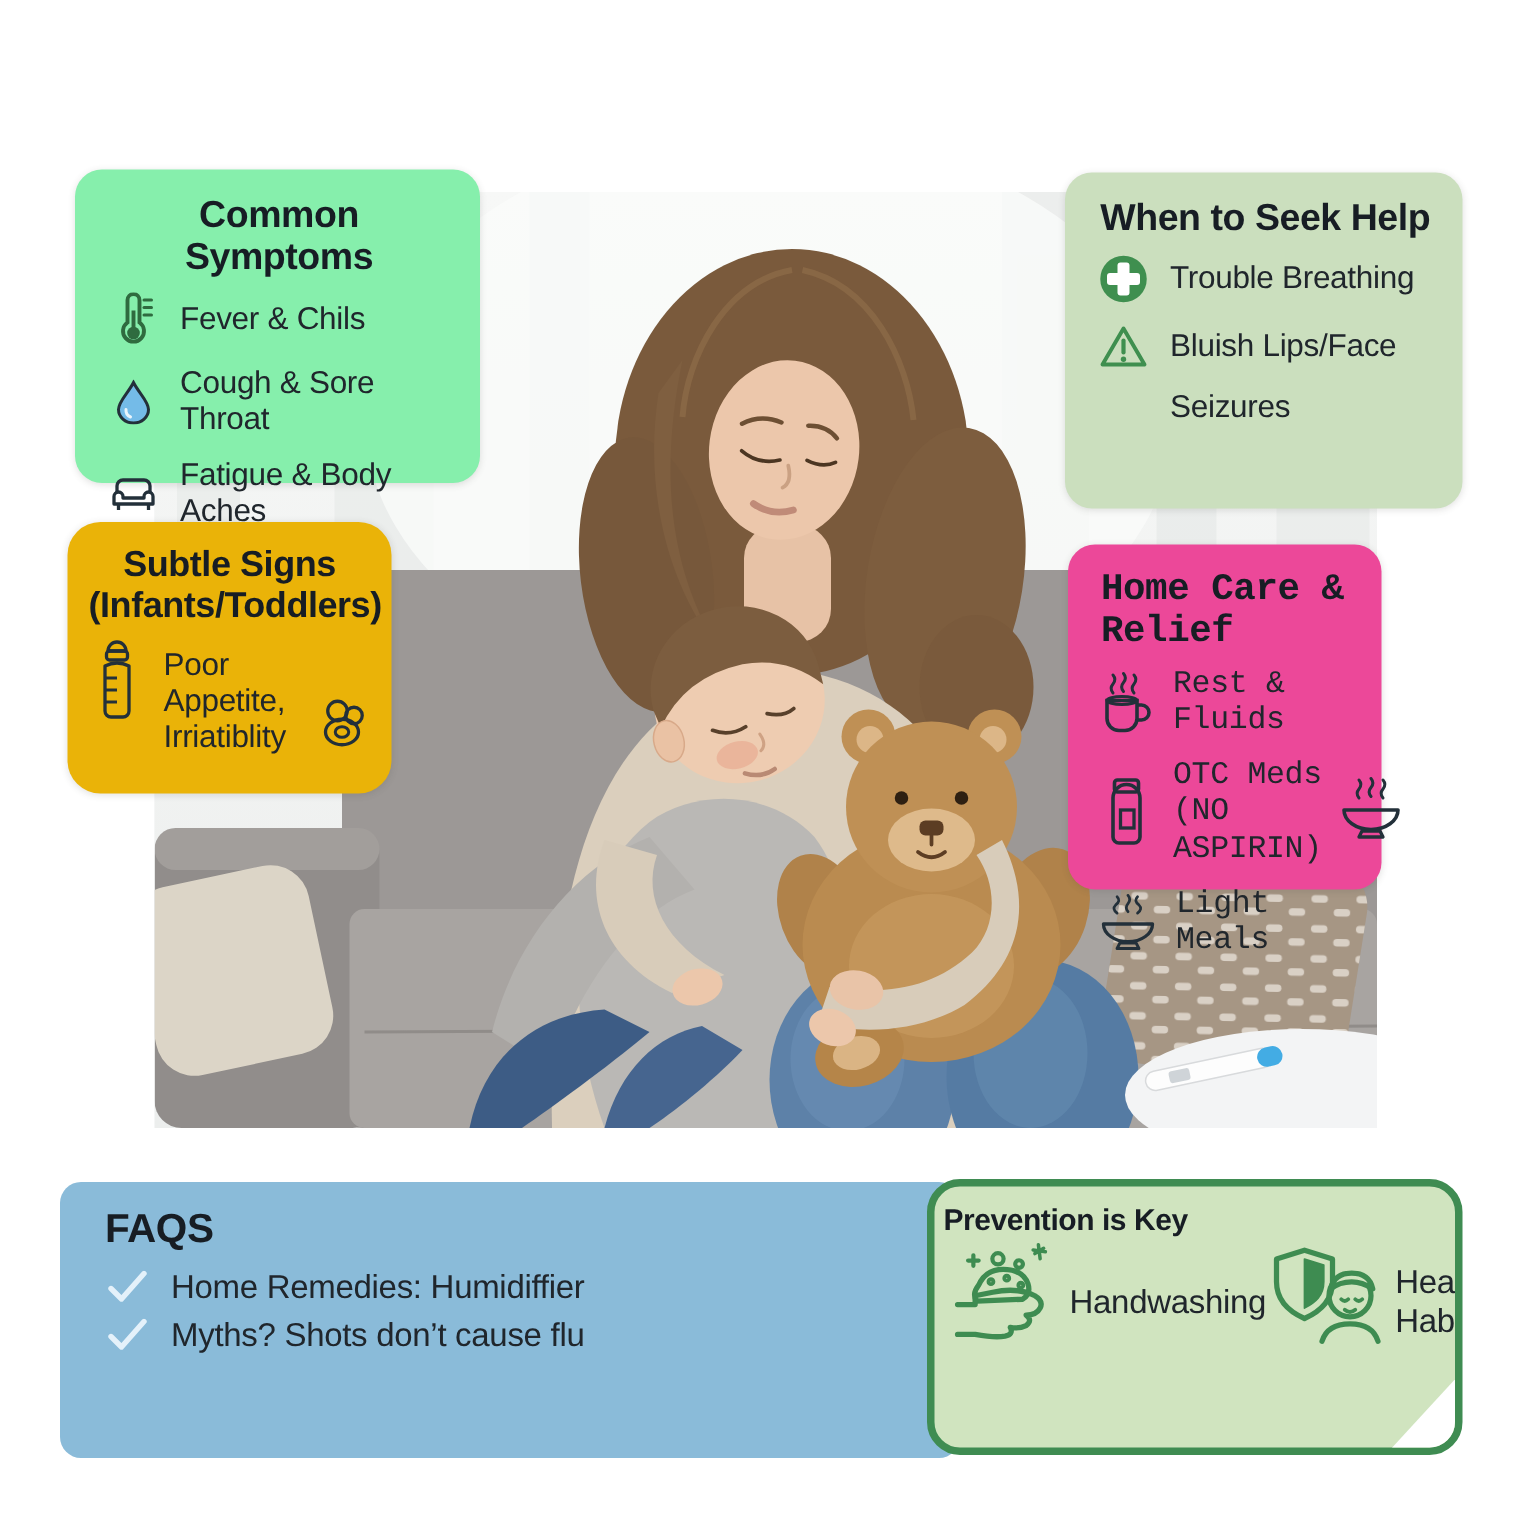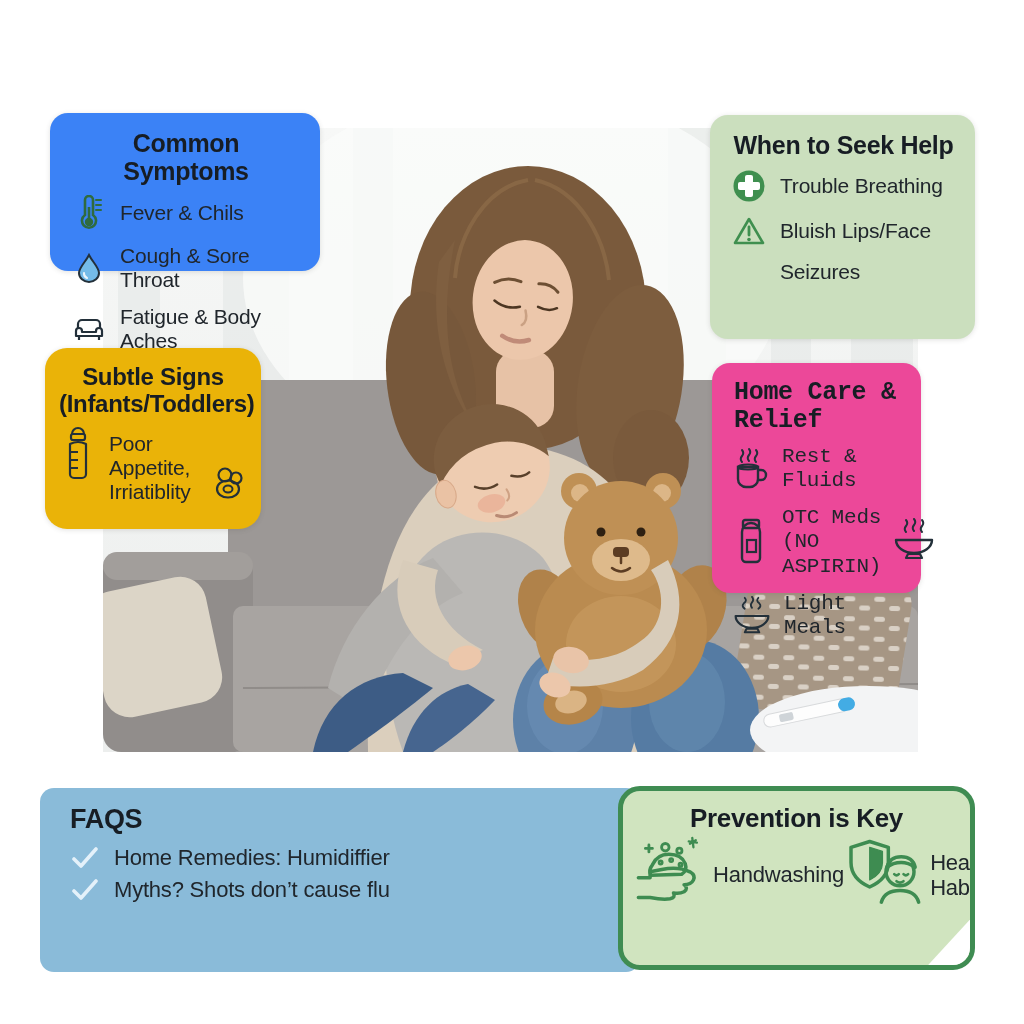--- a/index.html
+++ b/index.html
@@ -24,21 +24,21 @@
   }
   .card h2{
     margin:2px 0 10px 0;font-size:25px;line-height:1.12;
     font-weight:700;color:#171d24;text-align:center;letter-spacing:-.3px;
   }
   .row{display:flex;align-items:center;gap:12px;margin:0 0 13px 0;}
   .row:last-child{margin-bottom:0;}
   .ic{flex:0 0 38px;display:flex;justify-content:center;align-items:center;}
   .lbl{font-size:21px;line-height:1.15;color:#20262c;letter-spacing:-.2px;}
   
-  .card.symptoms{left:50px;top:113px;width:270px;height:158px;background:#3b82f6;}
+  .card.symptoms{left:50px;top:113px;width:270px;height:209px;background:#86efac;}
   .card.seek{left:710px;top:115px;width:265px;height:224px;background:#CBDFBE;}
   .card.subtle{left:45px;top:348px;width:216px;height:181px;background:#eab308;border-radius:22px;padding:14px 14px 12px 14px;}
   .card.subtle h2{font-size:24px;margin-bottom:8px;}
   .card.home{left:712px;top:363px;width:209px;height:230px;background:#ec4899;font-family:Liberation Mono, monospace;}
   .card.home h2{text-align:left;margin-left:2px;}
   .lbl.wrap{max-width:152px;}
   .trail{margin-left:auto;}
   
   .faq{
     position:absolute;left:40px;top:788px;width:600px;height:184px;z-index:2;
@@ -47,21 +47,21 @@
   .faq h2{margin:2px 0 10px 0;font-size:27px;font-weight:700;color:#171d24;letter-spacing:-.3px;}
   .faq .row{margin-bottom:7px;gap:14px;}
   .faq .ic{flex:0 0 30px;}
   .faq .lbl{font-size:22px;}
   
   .prev{
     position:absolute;left:618px;top:786px;width:357px;height:184px;z-index:3;
     background:#D0E4BF;border:5px solid #3F8C52;border-radius:22px;box-sizing:border-box;
     padding:8px 6px 6px 6px;overflow:hidden;
   }
-  .prev h2{margin:4px 0 2px 0;font-size:26px;font-weight:700;text-align:center;color:#171d24;letter-spacing:-.3px;}
+  .prev h2{margin:4px 0 2px 0;font-size:20px;font-weight:700;text-align:left;color:#171d24;letter-spacing:-.3px;}
   .prev .cols{display:flex;justify-content:space-around;align-items:flex-start;}
   .prev .col{display:flex;flex-direction:row;align-items:center;gap:2px;}
   .prev .col .lbl{font-size:22px;}
   .curl{
     position:absolute;right:-6px;bottom:-6px;width:58px;height:58px;z-index:4;
     background:linear-gradient(315deg,#ffffff 0 58%,#e3ead9 60%,#f6f8f2 100%);
     clip-path:polygon(100% 0,8% 100%,100% 100%);
     border-bottom-right-radius:18px;
   }
 </style>

